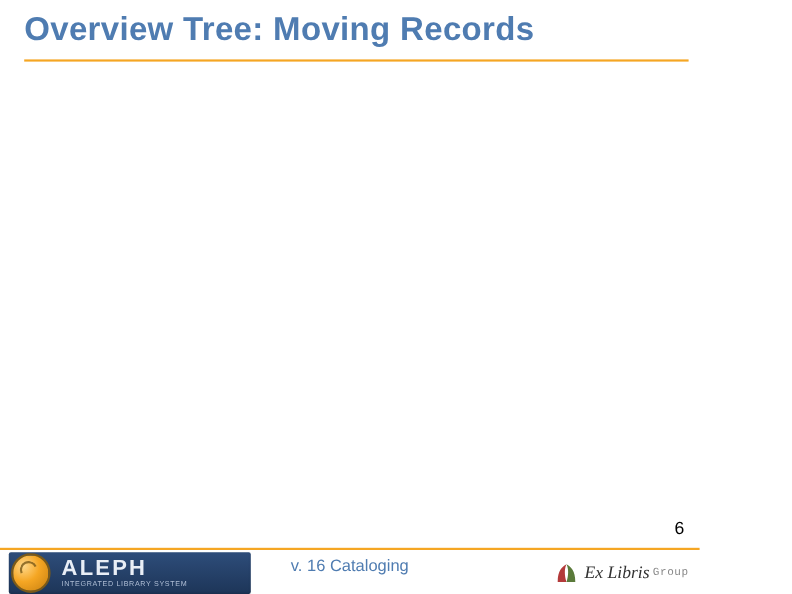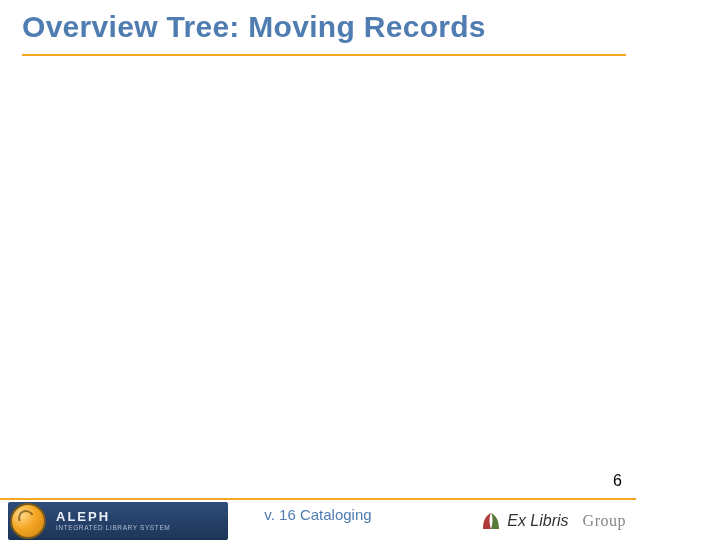--- a/index.html
+++ b/index.html
@@ -112,21 +112,21 @@
     transform:rotate(20deg);
   }
   .aleph-text {
     margin-left: 10px;
     display: flex;
     flex-direction: column;
     line-height: 1;
   }
   .aleph-name {
     font-family: "Arial Black", Arial, sans-serif;
-    font-size: 13px;
+    font-size: 20px;
     letter-spacing: 2px;
     color: #e9eef6;
     font-weight: 900;
   }
   .aleph-sub {
     font-size: 6.5px;
     letter-spacing: 0.6px;
     color: #aebdd4;
     margin-top: 2px;
     font-family: Arial, sans-serif;
@@ -143,32 +143,32 @@
     justify-content: flex-end;
   }
   .exlibris-mark {
     width: 24px;
     height: 24px;
     position: relative;
     margin-right: 4px;
   }
   .exlibris-mark svg { width:24px; height:24px; display:block;}
   .exlibris-name {
-    font-family: Liberation Sans, sans-serif;
+    font-family: Liberation Serif, serif;
     font-style: italic;
     font-size: 16px;
     color: #333;
     white-space: nowrap;
   }
   .exlibris-group {
-    font-family: Liberation Serif, serif;
+    font-family: Liberation Mono, monospace;
     font-style: normal;
-    font-size: 16px;
+    font-size: 10px;
     color: #888;
-    margin-left: 14px;
+    margin-left: 3px;
     letter-spacing: 0.5px;
   }
 </style>
 </head>
 <body>
 
 <div class="slide">
 
   <div class="title">Overview Tree: Moving Records</div>
   <div class="title-rule"></div>

